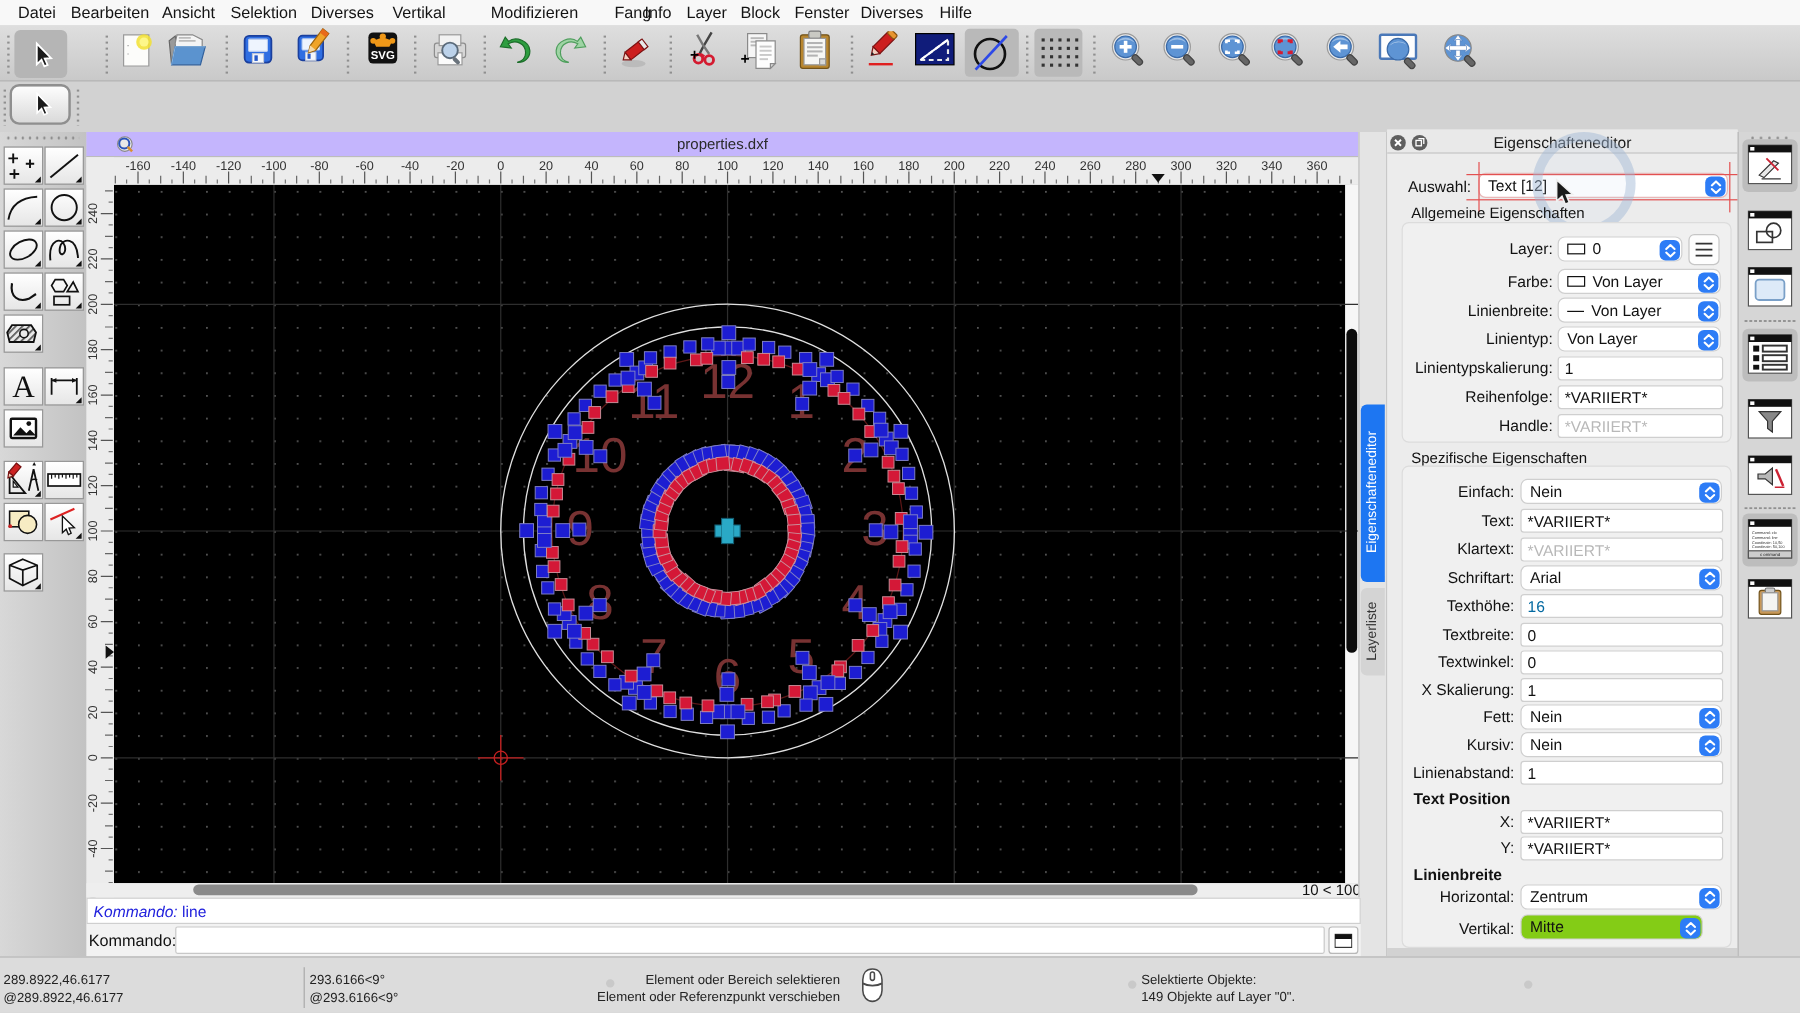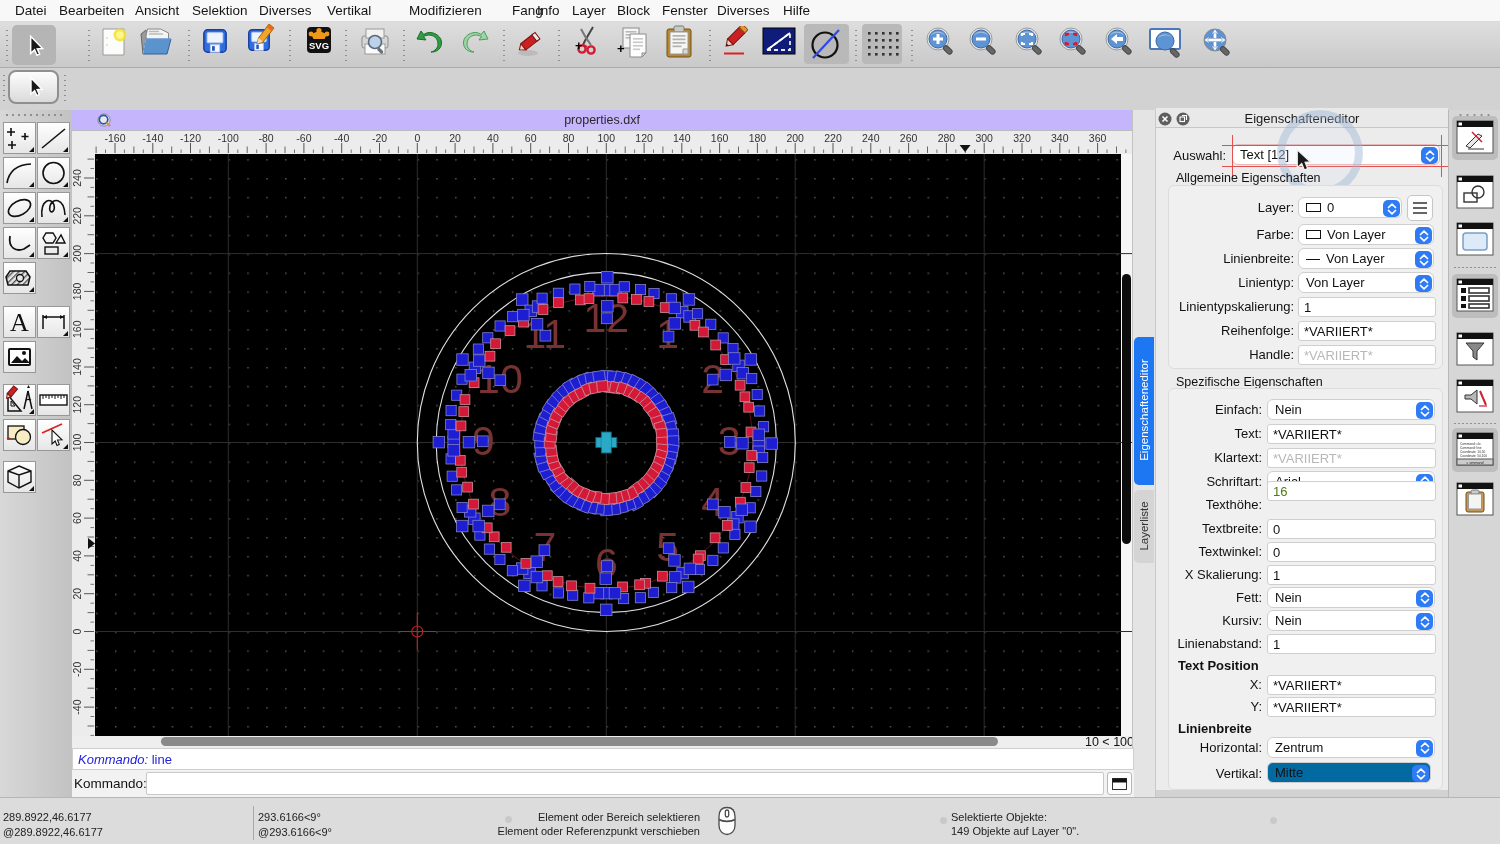--- a/index.html
+++ b/index.html
@@ -999,21 +999,21 @@
 <div class="plabel" style="left:-54px;top:342px;width:160px">Klartext:</div>
 <div class="field" style="left:111px;top:340px;width:169px;color:#b8b8b8">*VARIIERT*</div>
 <div class="plabel" style="left:-54px;top:365.5px;width:160px">Schriftart:</div>
 <div class="combo" style="left:111px;top:362.5px;width:168px;background:#fff;border-color:#cfcfcf">Arial<div class="chev" style="right:1px">
         <svg width="12" height="12" viewBox="0 0 12 12">
           <path d="M2.5 4.5 L6 1.2 L9.5 4.5" fill="none" stroke="#fff" stroke-width="1.7" stroke-linecap="round" stroke-linejoin="round"></path>
           <path d="M2.5 7.5 L6 10.8 L9.5 7.5" fill="none" stroke="#fff" stroke-width="1.7" stroke-linecap="round" stroke-linejoin="round"></path>
         </svg>
       </div></div>
 <div class="plabel" style="left:-54px;top:389px;width:160px">Texthöhe:</div>
-<div class="field" style="left:111px;top:373px;width:169px;color:#4d7c0f">16</div>
+<div class="field" style="left:111px;top:387px;width:169px;color:#0369a1">16</div>
 <div class="plabel" style="left:-54px;top:412.5px;width:160px">Textbreite:</div>
 <div class="field" style="left:111px;top:410.5px;width:169px;color:#111">0</div>
 <div class="plabel" style="left:-54px;top:435.5px;width:160px">Textwinkel:</div>
 <div class="field" style="left:111px;top:433.5px;width:169px;color:#111">0</div>
 <div class="plabel" style="left:-54px;top:459px;width:160px">X Skalierung:</div>
 <div class="field" style="left:111px;top:457px;width:169px;color:#111">1</div>
 <div class="plabel" style="left:-54px;top:481.5px;width:160px">Fett:</div>
 <div class="combo" style="left:111px;top:478.5px;width:168px;background:#fff;border-color:#cfcfcf">Nein<div class="chev" style="right:1px">
         <svg width="12" height="12" viewBox="0 0 12 12">
           <path d="M2.5 4.5 L6 1.2 L9.5 4.5" fill="none" stroke="#fff" stroke-width="1.7" stroke-linecap="round" stroke-linejoin="round"></path>
@@ -1036,21 +1036,21 @@
 <div class="field" style="left:111px;top:589px;width:169px;color:#111">*VARIIERT*</div>
 <div class="abs" style="left:22px;top:613px;font-size:13px;font-weight:bold;color:#111">Linienbreite</div>
 <div class="plabel" style="left:-54px;top:632px;width:160px">Horizontal:</div>
 <div class="combo" style="left:111px;top:628.5px;width:168px;background:#fff;border-color:#cfcfcf">Zentrum<div class="chev" style="right:1px">
         <svg width="12" height="12" viewBox="0 0 12 12">
           <path d="M2.5 4.5 L6 1.2 L9.5 4.5" fill="none" stroke="#fff" stroke-width="1.7" stroke-linecap="round" stroke-linejoin="round"></path>
           <path d="M2.5 7.5 L6 10.8 L9.5 7.5" fill="none" stroke="#fff" stroke-width="1.7" stroke-linecap="round" stroke-linejoin="round"></path>
         </svg>
       </div></div>
 <div class="plabel" style="left:-54px;top:657.5px;width:160px">Vertikal:</div>
-<div class="combo" style="left:111px;top:654px;width:164px;background:#0369a1;border-color:#cfcfcf">Mitte<div class="chev" style="right:1px">
+<div class="combo" style="left:111px;top:654px;width:152px;background:#84cc16;border-color:#cfcfcf">Mitte<div class="chev" style="right:1px">
         <svg width="12" height="12" viewBox="0 0 12 12">
           <path d="M2.5 4.5 L6 1.2 L9.5 4.5" fill="none" stroke="#fff" stroke-width="1.7" stroke-linecap="round" stroke-linejoin="round"></path>
           <path d="M2.5 7.5 L6 10.8 L9.5 7.5" fill="none" stroke="#fff" stroke-width="1.7" stroke-linecap="round" stroke-linejoin="round"></path>
         </svg>
       </div></div>
 </div>
 <div class="abs" style="left:1448px;top:110px;width:52px;height:687px;background:#d6d6d6;border-left:1px solid #b8b8b8">
 <div class="abs" style="left:8px;top:3px;width:36px;height:4px;background-image:radial-gradient(circle,#8f8f8f 1px,transparent 1.2px);background-size:7px 4px"></div>
 <div class="abs" style="left:3px;top:6px;width:46px;height:44px;background:#bdbdbd;border-radius:5px"></div>
 <div class="abs" style="left:7px;top:10px"><svg width="38" height="34" viewBox="0 0 38 34">

